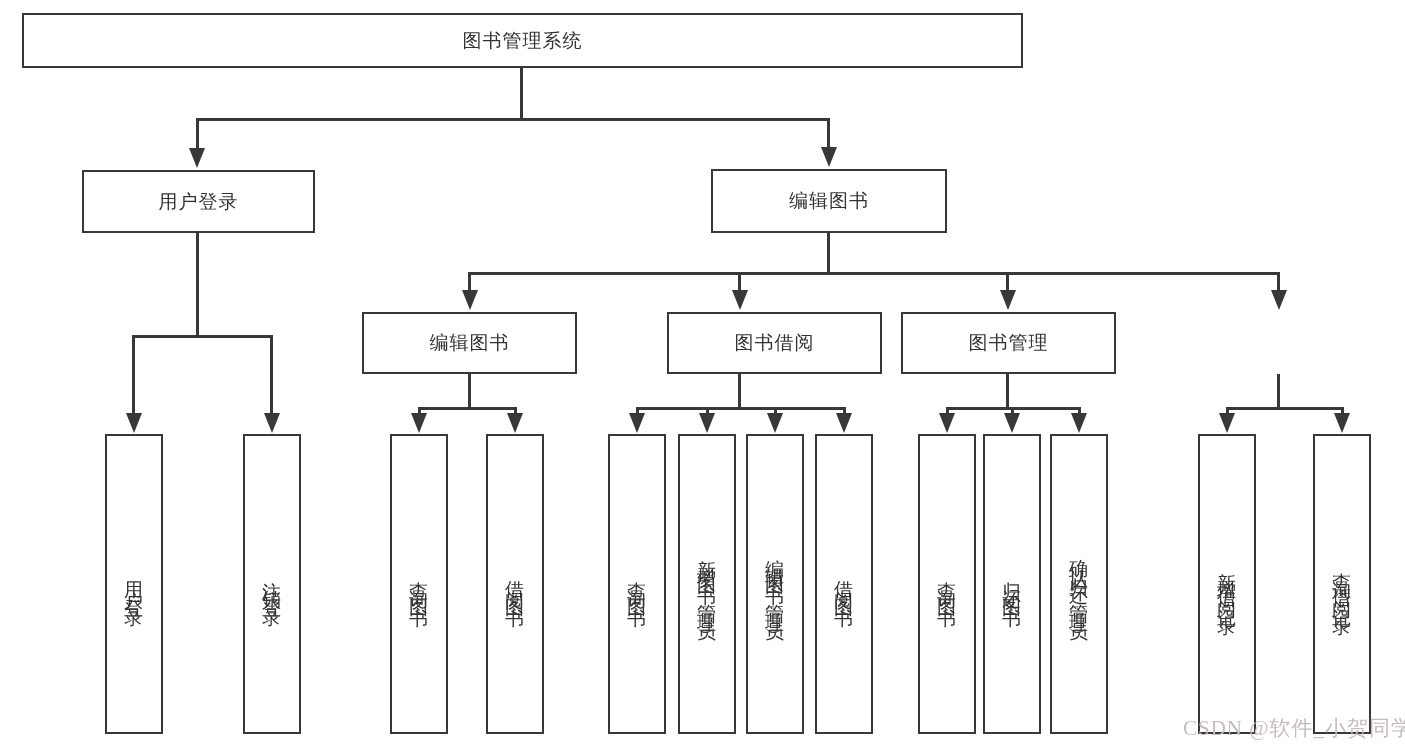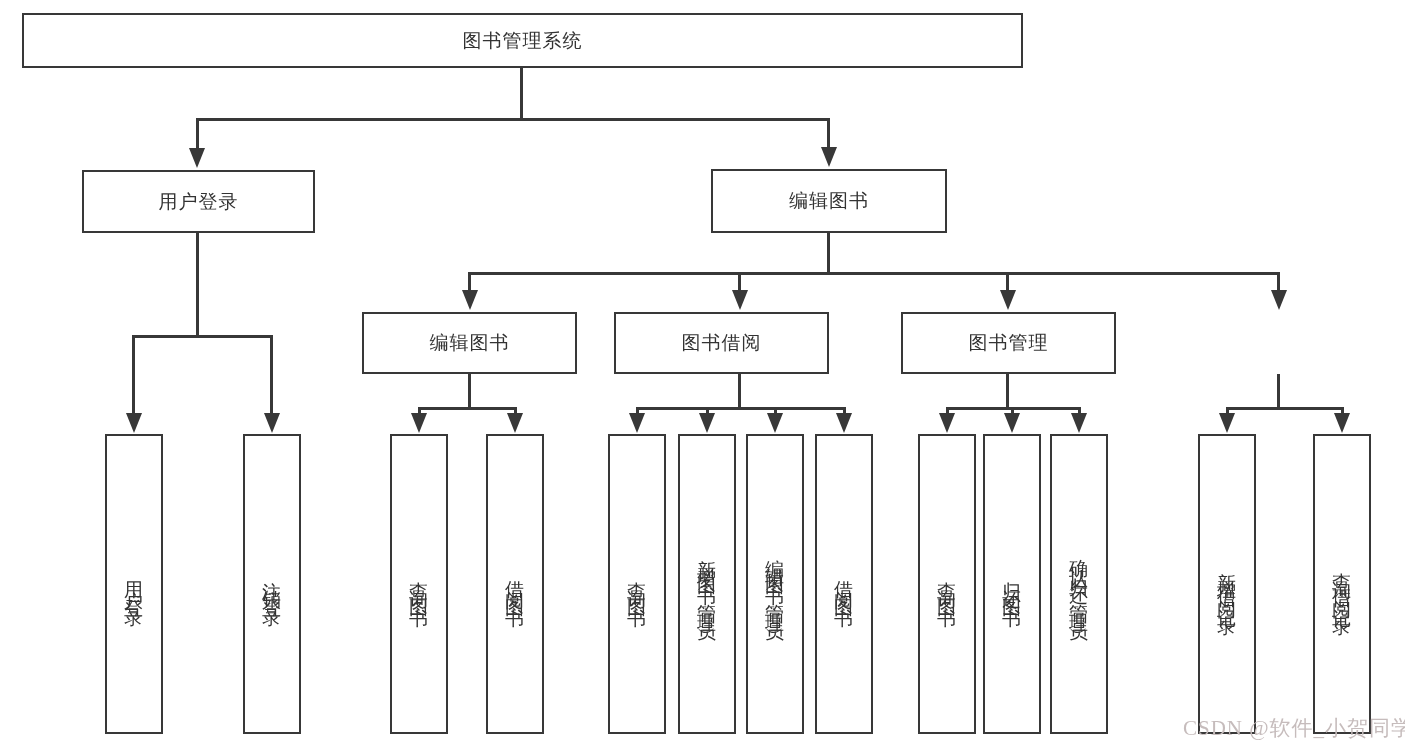--- a/index.html
+++ b/index.html
@@ -56,21 +56,21 @@
 <body>
 
 <div id="canvas">
 
   <div class="node" style="left:22px;top:13px;width:997px;height:51px;">图书管理系统</div>
 
   <div class="node" style="left:82px;top:170px;width:229px;height:59px;">用户登录</div>
   <div class="node" style="left:711px;top:169px;width:232px;height:60px;">编辑图书</div>
 
   <div class="node" style="left:362px;top:312px;width:211px;height:58px;">编辑图书</div>
-  <div class="node" style="left:614px;top:312px;width:211px;height:58px;">图书借阅</div>
+  <div class="node" style="left:667px;top:312px;width:211px;height:58px;">图书借阅</div>
   <div class="node" style="left:901px;top:312px;width:211px;height:58px;">图书管理</div>
 
   <div class="vnode" style="left:105px;top:434px;width:54px;height:296px;">
     <span class="vtext">用户登录</span>
     </div>
   <div class="vnode" style="left:243px;top:434px;width:54px;height:296px;">
     <span class="vtext">注销登录</span>
     </div>
 
   <div class="vnode" style="left:390px;top:434px;width:54px;height:296px;">

